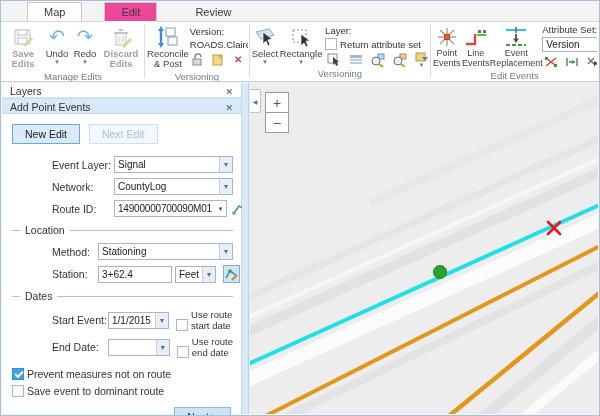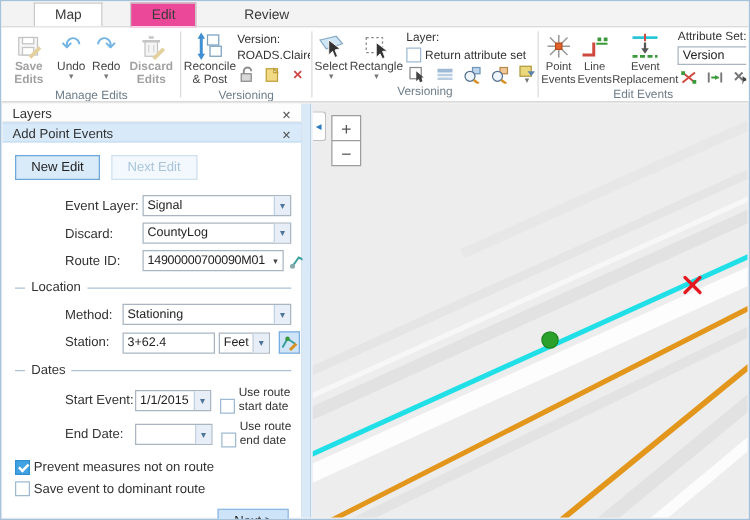--- a/index.html
+++ b/index.html
@@ -333,21 +333,21 @@
 
         <div class="frow">
           <span class="lbl" style="width:62px;">Event Layer:</span>
           <div class="combo" style="width:128px;">
             <span class="val">Signal</span>
             <span class="arr">▾</span>
           </div>
         </div>
 
         <div class="frow">
-          <span class="lbl" style="width:62px;">Discard:</span>
+          <span class="lbl" style="width:62px;">Network:</span>
           <div class="combo" style="width:128px;">
             <span class="val">CountyLog</span>
             <span class="arr">▾</span>
           </div>
         </div>
 
         <div class="frow">
           <span class="lbl" style="width:62px;">Route ID:</span>
           <div class="combo" style="width:128px;">
             <span class="val" style="font-size:10px;letter-spacing:-0.2px;">14900000700090M01</span>

